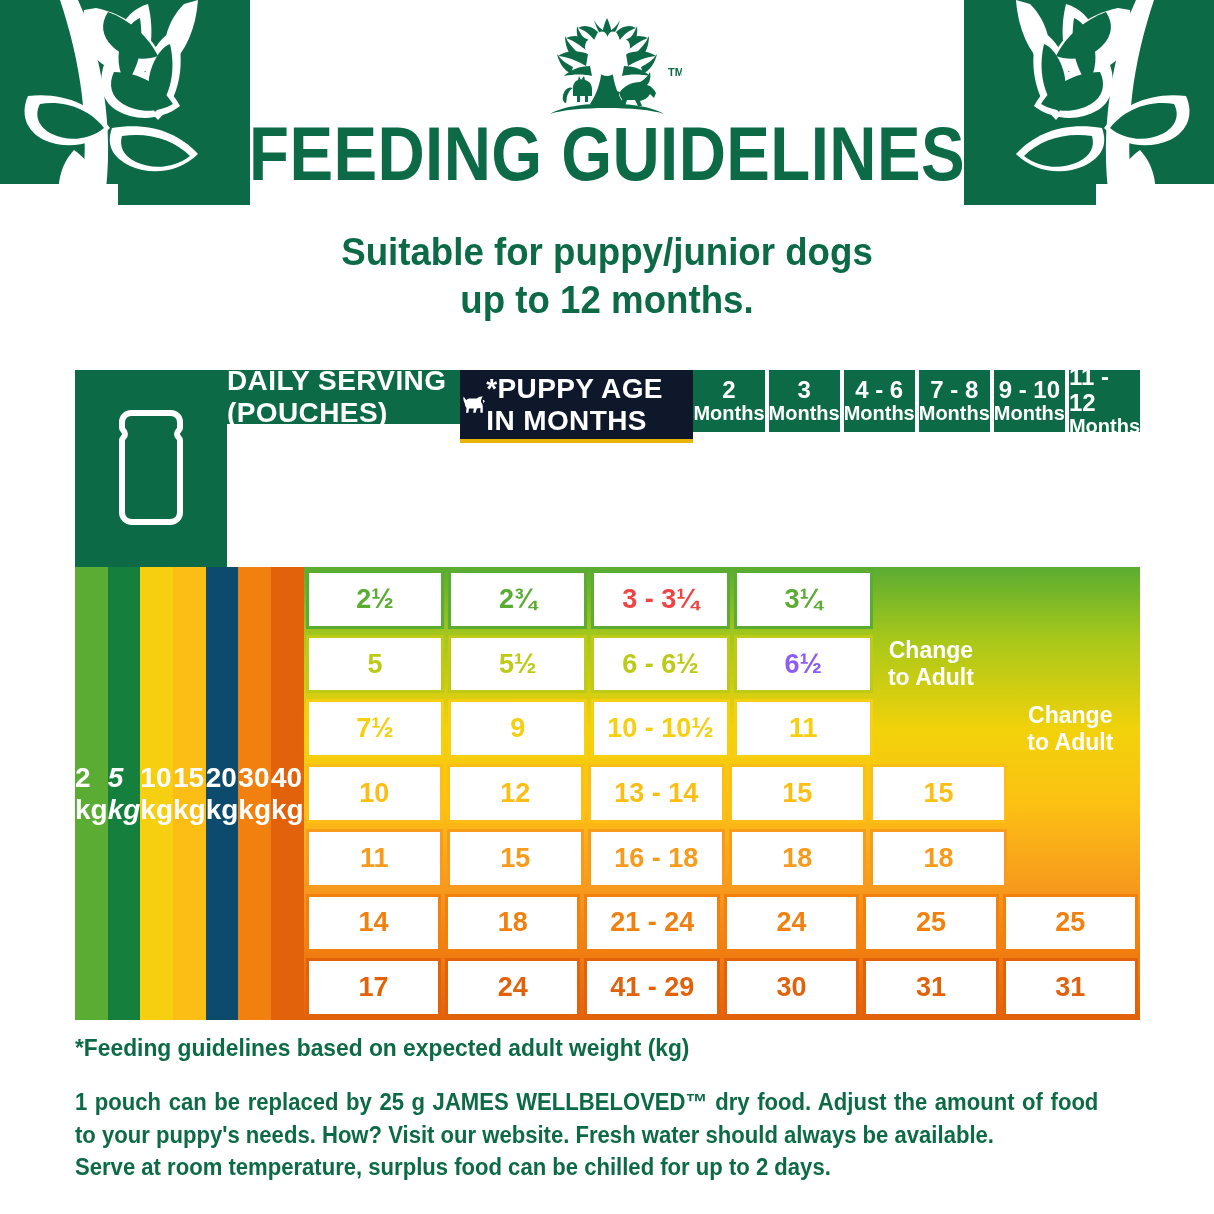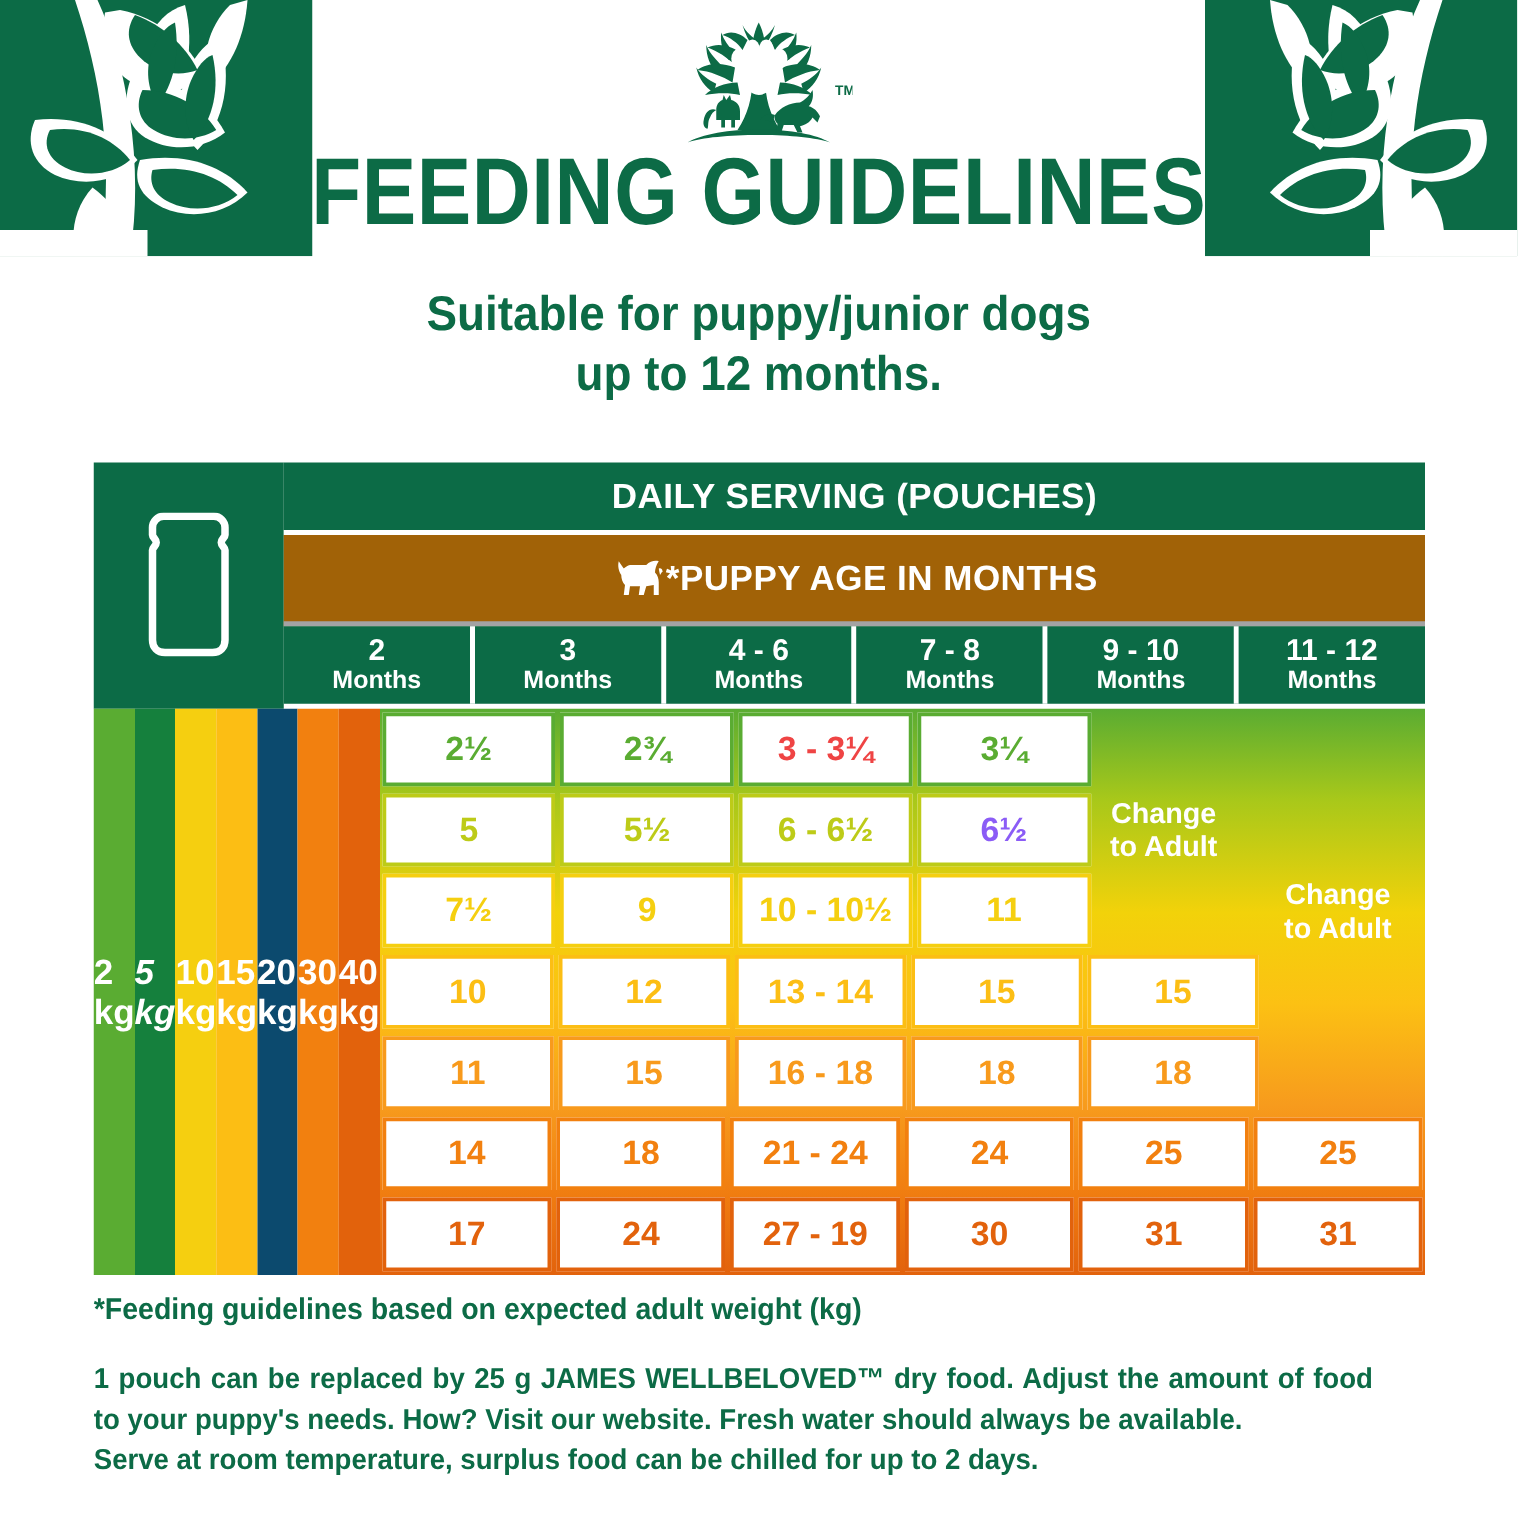--- a/index.html
+++ b/index.html
@@ -90,48 +90,48 @@
     height: 197px;
     background: #0c6b46;
     display: flex;
     align-items: center;
     justify-content: center;
     flex: 0 0 152px;
   }
   .head-right {
     flex: 1 1 auto;
     display: flex;
-    flex-direction: column;
+    flex-direction: row;
   }
   .band-daily {
     height: 58px;
     background: #0c6b46;
     color: #ffffff;
     display: flex;
     align-items: center;
     justify-content: center;
     font-size: 28px;
     font-weight: 700;
     letter-spacing: 0.4px;
     transform-origin: center;
     border-bottom: 4px solid #ffffff;
     font-family: "Liberation Sans Narrow", "Liberation Sans", sans-serif;
   }
   .band-age {
     height: 73px;
-    background: #a16207;
+    background: #0f172a;
     color: #ffffff;
     display: flex;
     align-items: center;
     justify-content: center;
     gap: 0;
     font-size: 28px;
     font-weight: 700;
     letter-spacing: 0.4px;
-    border-bottom: 4px solid #a3a3a3;
+    border-bottom: 4px solid #eab308;
     font-family: "Liberation Sans Narrow", "Liberation Sans", sans-serif;
   }
   .band-cols {
     height: 62px;
     display: flex;
   }
   .colhead {
     flex: 1 1 0;
     background: #0c6b46;
     color: #ffffff;
@@ -468,21 +468,21 @@
               <div class="dcell" style="color: rgb(242, 128, 15); border: 3px solid rgb(242, 128, 15);">14</div>
               <div class="dcell" style="color: rgb(242, 128, 15); border: 3px solid rgb(242, 128, 15);">18</div>
               <div class="dcell" style="color: rgb(242, 128, 15); border: 3px solid rgb(242, 128, 15);">21 - 24</div>
               <div class="dcell" style="color: rgb(242, 128, 15); border: 3px solid rgb(242, 128, 15);">24</div>
               <div class="dcell" style="color: rgb(242, 128, 15); border: 3px solid rgb(242, 128, 15);">25</div>
               <div class="dcell" style="color: rgb(242, 128, 15); border: 3px solid rgb(242, 128, 15);">25</div>
             </div>
             <div class="drow">
               <div class="dcell" style="color: rgb(226, 98, 12); border: 3px solid rgb(226, 98, 12);">17</div>
               <div class="dcell" style="color: rgb(226, 98, 12); border: 3px solid rgb(226, 98, 12);">24</div>
-              <div class="dcell" style="color: rgb(226, 98, 12); border: 3px solid rgb(226, 98, 12);">27 - 19</div>
+              <div class="dcell" style="color: rgb(226, 98, 12); border: 3px solid rgb(226, 98, 12);">41 - 29</div>
               <div class="dcell" style="color: rgb(226, 98, 12); border: 3px solid rgb(226, 98, 12);">30</div>
               <div class="dcell" style="color: rgb(226, 98, 12); border: 3px solid rgb(226, 98, 12);">31</div>
               <div class="dcell" style="color: rgb(226, 98, 12); border: 3px solid rgb(226, 98, 12);">31</div>
             </div>
           </div>
         <div class="adult" id="adult1" style="left: 66.6667%; width: 16.6667%; top: 0%; height: 42.8571%;">
             <div>
               <div>Change</div>
               <div>to Adult</div>
             </div>

